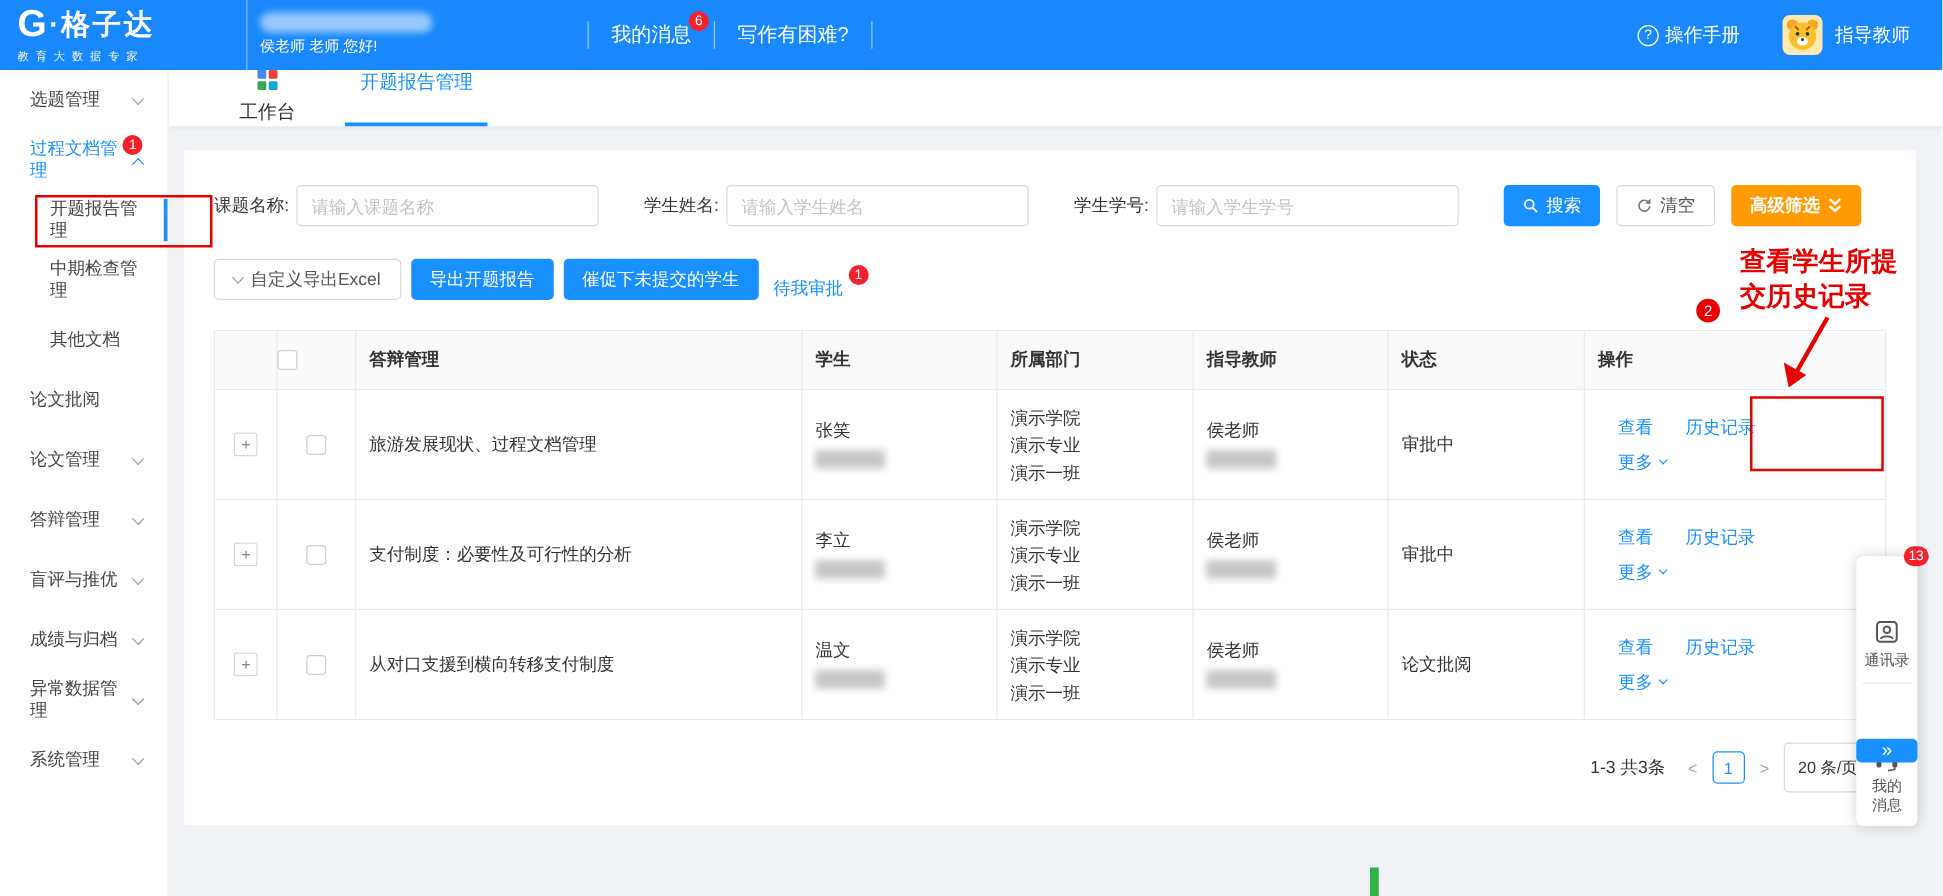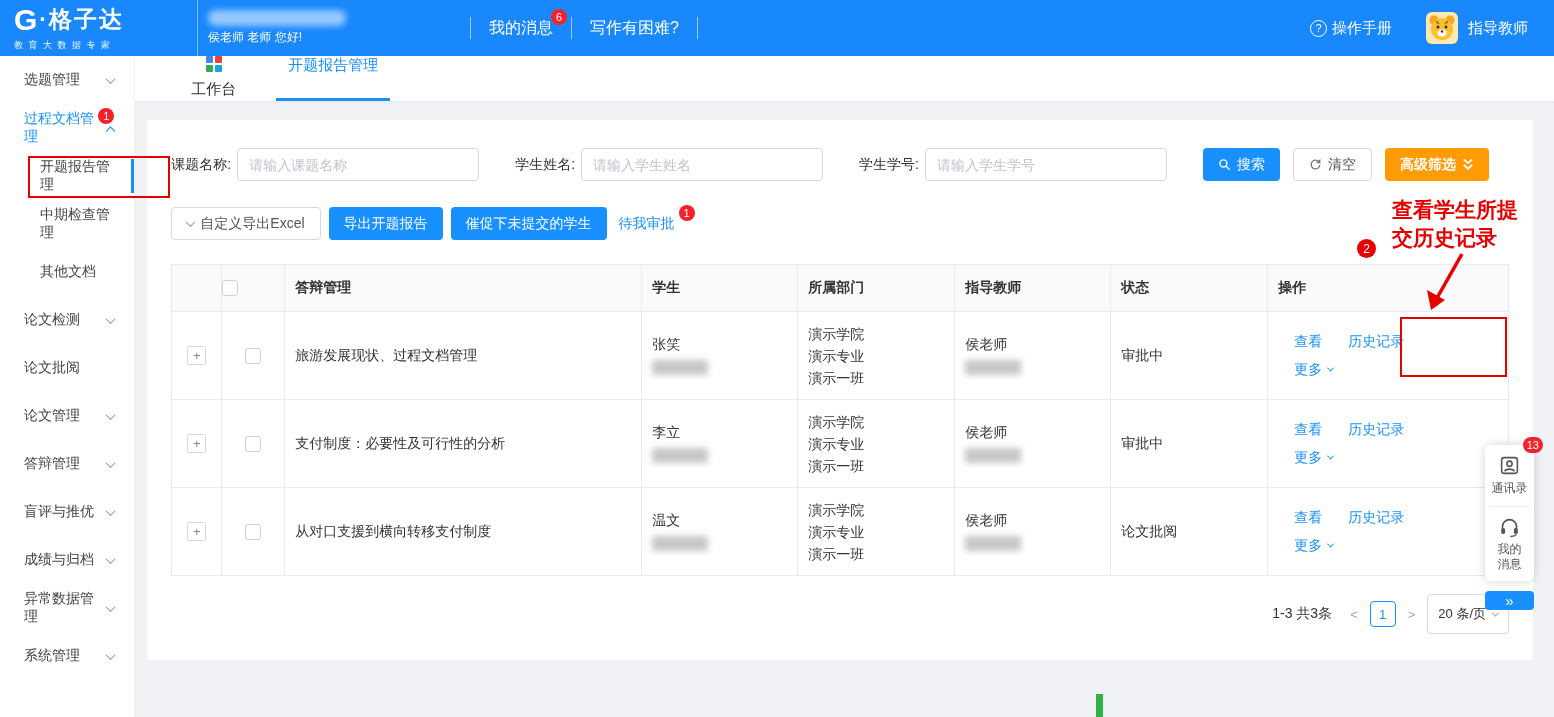--- a/index.html
+++ b/index.html
@@ -56,21 +56,21 @@
   .fgroup label { margin-right:6px; white-space:nowrap; }
   .inp { width:242px; height:33px; border:1px solid #d9d9d9; border-radius:4px; padding:0 11px; font-size:14px; color:#333; outline:none; font-family:inherit; }
   .inp::placeholder { color:#c0c4cc; }
   .filter-btns { margin-left:auto; margin-right:20px; display:flex; gap:13px; }
   .btn { height:33px; border:none; border-radius:4px; font-size:14px; display:inline-flex; align-items:center; justify-content:center; gap:6px; cursor:pointer; padding:0 15px; font-family:inherit; white-space:nowrap; }
   .btn-blue { background:#1890ff; color:#fff; }
   .btn-white { background:#fff; color:#555; border:1px solid #d9d9d9; }
   .btn-orange { background:#ff9b05; color:#fff; font-weight:bold; }
 
   
-  .toolbar { display:flex; align-items:center; gap:8px; margin-top:26px; }
+  .toolbar { display:flex; align-items:flex-end; gap:8px; margin-top:26px; }
   .pending-link { color:#1890ff; margin-left:4px; position:relative; padding-right:14px; cursor:pointer; }
   .pend-badge { position:absolute; top:-10px; right:-6px; }
 
   
   .table { margin-top:24px; border:1px solid #e8eaec; }
   .t-head, .t-row { display:grid; grid-template-columns:50px 63px 357px 156px 157px 156px 157px 1fr; }
   .t-head { background:#fafafa; height:46px; font-weight:bold; }
   .t-head > div { display:flex; align-items:center; padding-left:10px; border-right:1px solid #e8eaec; }
   .t-head > div:last-child { border-right:none; }
   .t-row { height:88px; background:#fff; }
@@ -103,21 +103,21 @@
   .red-box { position:absolute; border:2px solid #e60000; z-index:30; pointer-events:none; }
   .rb-sidebar { left:28px; top:156px; width:142px; height:42px; }
   .rb-history { left:1400px; top:317px; width:107px; height:60px; }
   .anno-text { position:absolute; left:1392px; top:196px; width:160px; color:#e60000; font-size:21px; font-weight:bold; line-height:28px; z-index:30; }
   .anno-step { position:absolute; left:1357px; top:239px; width:19px; height:19px; border-radius:50%; background:#e60000; color:#fff; font-size:12px; display:flex; align-items:center; justify-content:center; z-index:30; }
   .anno-arrow { position:absolute; left:1418px; top:252px; width:48px; height:62px; z-index:30; }
 
   
   .float-panel { position:absolute; right:20px; top:445px; width:49px; background:#fff; border-radius:6px; box-shadow:0 0 10px rgba(0,0,0,.18); z-index:40; }
   .fp-badge { position:absolute; top:-8px; right:-9px; }
-  .fp-item { padding:10px 2px 9px; color:#555; font-size:12px; display:flex; flex-direction:column; align-items:center; gap:4px; cursor:pointer; text-align:center; }
+  .fp-item { padding:10px 2px 9px; color:#555; font-size:12px; display:flex; flex-direction:column; align-items:center; gap:4px; cursor:pointer; text-align:center;margin-top:40px; }
   .fp-item svg { display:block; }
   .fp-label2 { width:26px; line-height:15px; }
   .fp-divider { height:1px; background:#ececec; margin:0 5px; }
   .fp-collapse { position:absolute; right:20px; top:591px; width:49px; height:19px; background:#1890ff; color:#fff; border-radius:4px; display:flex; align-items:center; justify-content:center; font-size:15px; line-height:1; cursor:pointer; z-index:40; }
 
   .green-bar { position:absolute; left:1096px; top:694px; width:7px; height:23px; background:#2fb344; z-index:50; }
 </style>
 </head>
 <body>
 
@@ -180,24 +180,20 @@
       <span>开题报告管理</span>
       <span class="cur-bar"></span>
     </div>
     <div class="s-item sub">
       <span>中期检查管理</span>
     </div>
     <div class="s-item sub">
       <span>其他文档</span>
     </div>
     <div class="s-item">
-      <span>论文检测</span>
-        <span class="chev"></span>
-    </div>
-    <div class="s-item">
       <span>论文批阅</span>
     </div>
     <div class="s-item">
       <span>论文管理</span>
         <span class="chev"></span>
     </div>
     <div class="s-item">
       <span>答辩管理</span>
         <span class="chev"></span>
     </div>

